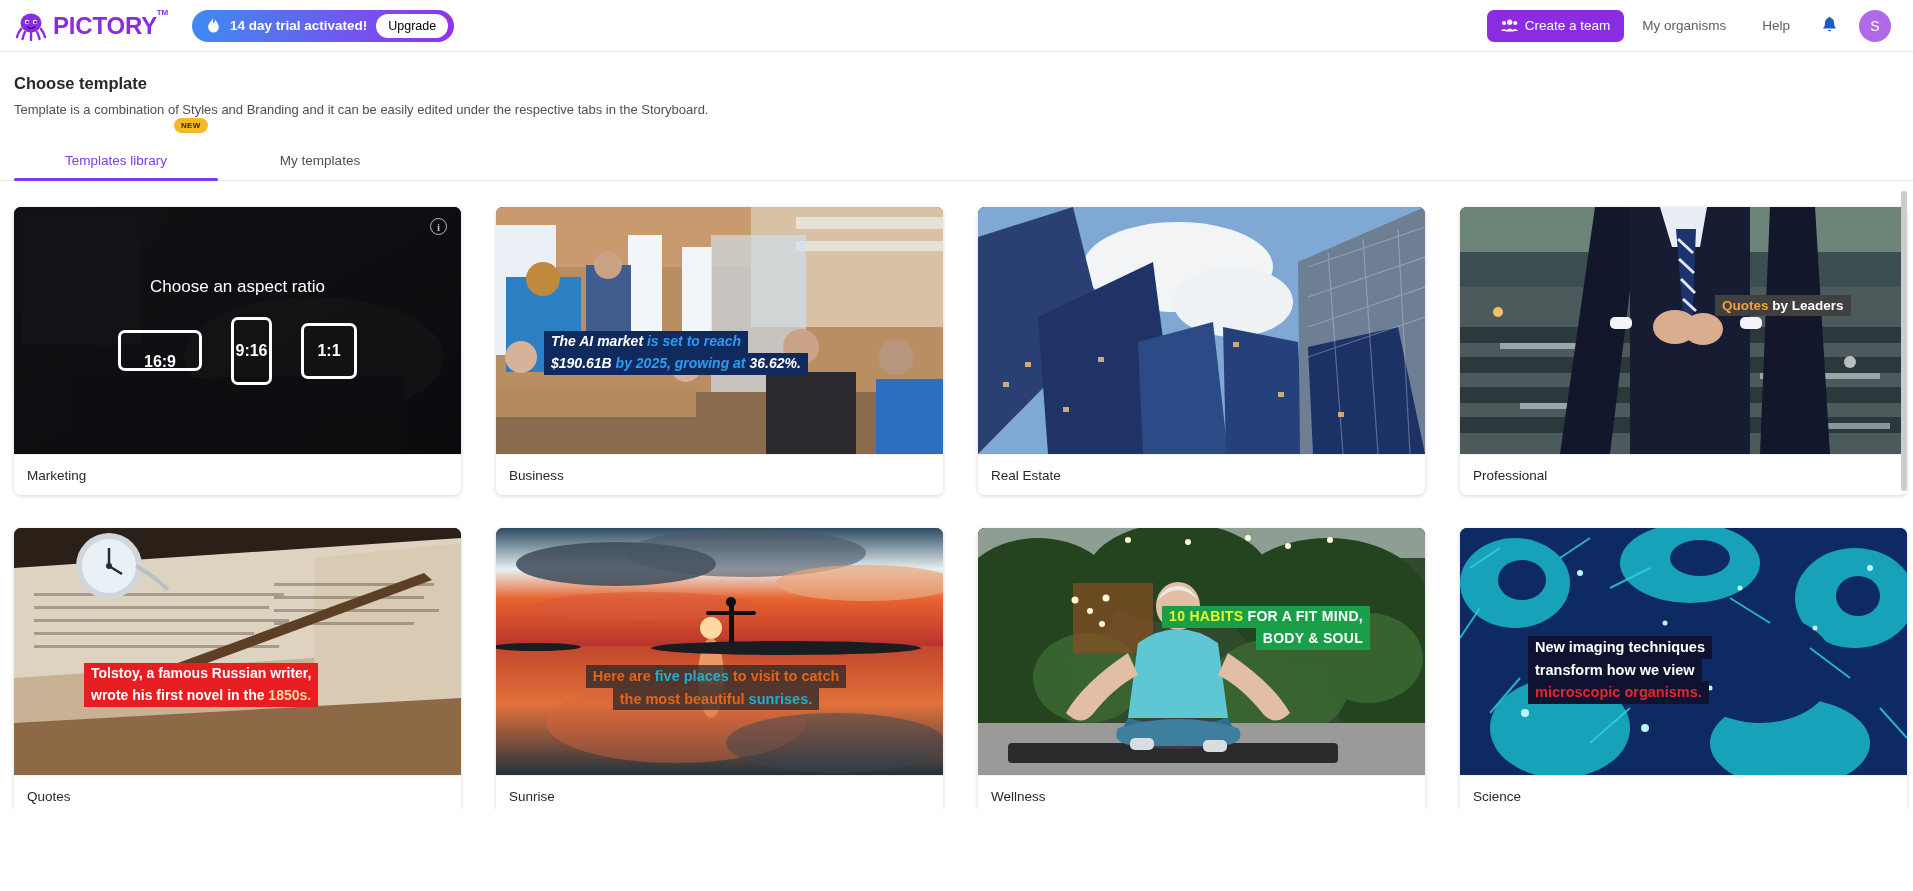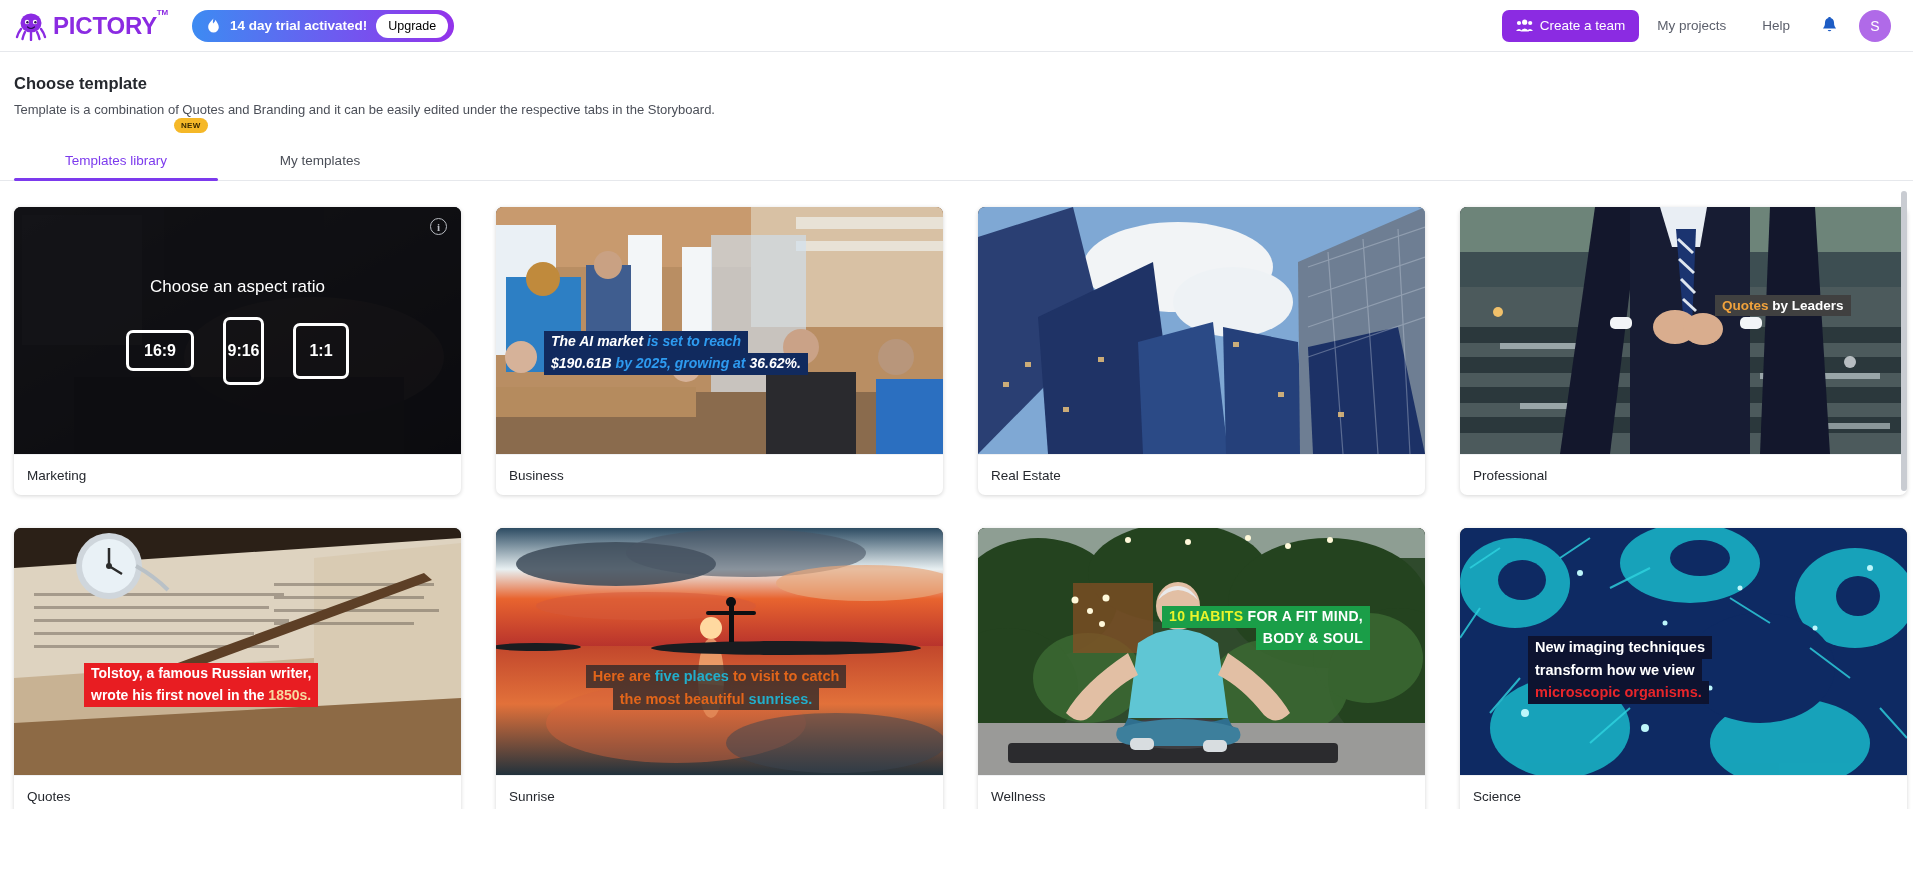--- a/index.html
+++ b/index.html
@@ -153,21 +153,21 @@
   .ratio-row { display: flex; align-items: center; gap: 29px; }
   .ratio-chip {
     position: relative;
     display: flex; align-items: center; justify-content: center;
     color: #fff; font-weight: 700; font-size: 16px;
   }
   .ratio-chip .frame {
     position: absolute; inset: 0;
     border: 3px solid #fff; border-radius: 7px;
   }
-  .ratio-16x9 { width: 68px; height: 41px; }
+  .ratio-16x9 { width: 84px; height: 41px; align-items: flex-end; }
   .ratio-9x16 { width: 41px; height: 68px; }
   .ratio-1x1  { width: 56px; height: 56px; }
   .info-icon {
     position: absolute; top: 11px; right: 14px;
     width: 17px; height: 17px; border-radius: 50%;
     border: 1.4px solid #b9bcc2; color: #b9bcc2;
     font-size: 11px; font-weight: 700; font-family: "Liberation Serif", serif;
     display: flex; align-items: center; justify-content: center;
     cursor: pointer; z-index: 5;
   }
@@ -281,38 +281,38 @@
         <circle cx="3" cy="4" r="2.1" fill="#fff"></circle>
         <circle cx="8.7" cy="3.2" r="2.6" fill="#fff"></circle>
         <circle cx="14.2" cy="4" r="2.1" fill="#fff"></circle>
         <path d="M0 12 q3-4 6 0 Z" fill="#fff"></path>
         <path d="M4.3 12.4 q4.4-5.6 8.8 0 Z" fill="#fff"></path>
         <path d="M11 12 q3-4 6 0 Z" fill="#fff"></path>
       </svg>
       <span>Create a team</span>
     </button>
 
-    <span class="nav-link">My projects</span>
+    <span class="nav-link">My organisms</span>
     <span class="nav-link">Help</span>
 
     <span class="bell-btn">
       <svg class="bell-icon" viewBox="0 0 15 17">
         <path d="M7.5 1 C4.6 1 3 3 3 5.6 C3 9 2 10 1 11.6 h13 C13 10 12 9 12 5.6 C12 3 10.4 1 7.5 1 Z" fill="#1d5cc4"></path>
         <circle cx="7.5" cy="0.9" r="1.2" fill="#1d5cc4"></circle>
         <path d="M5.7 13 a1.9 1.9 0 0 0 3.6 0 Z" fill="#1d5cc4"></path>
       </svg>
     </span>
 
     <div class="avatar">S</div>
   </div>
 </div>
 
 <div class="page-head">
   <div class="page-title">Choose template</div>
-  <div class="page-sub">Template is a combination of Quotes and Branding and it can be easily edited under the respective tabs in the Storyboard.</div>
+  <div class="page-sub">Template is a combination of Styles and Branding and it can be easily edited under the respective tabs in the Storyboard.</div>
 </div>
 
 <div class="tabbar">
   <div class="tab active">
     <span>Templates library</span>
     <span class="new-badge">NEW</span>
   </div>
   <div class="tab inactive">
     <span>My templates</span>
   </div>

